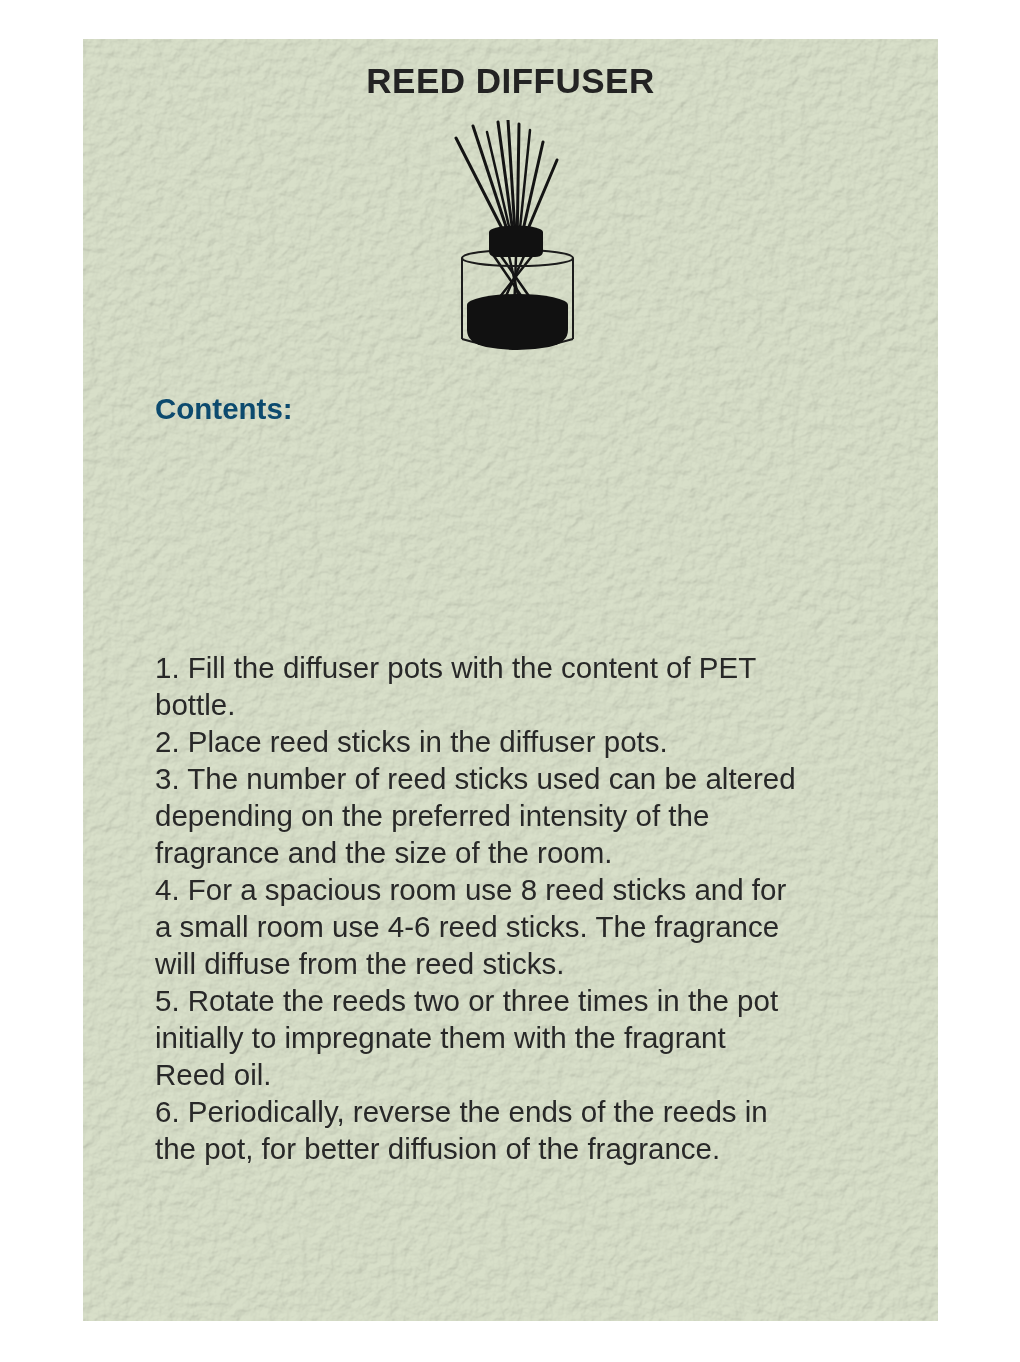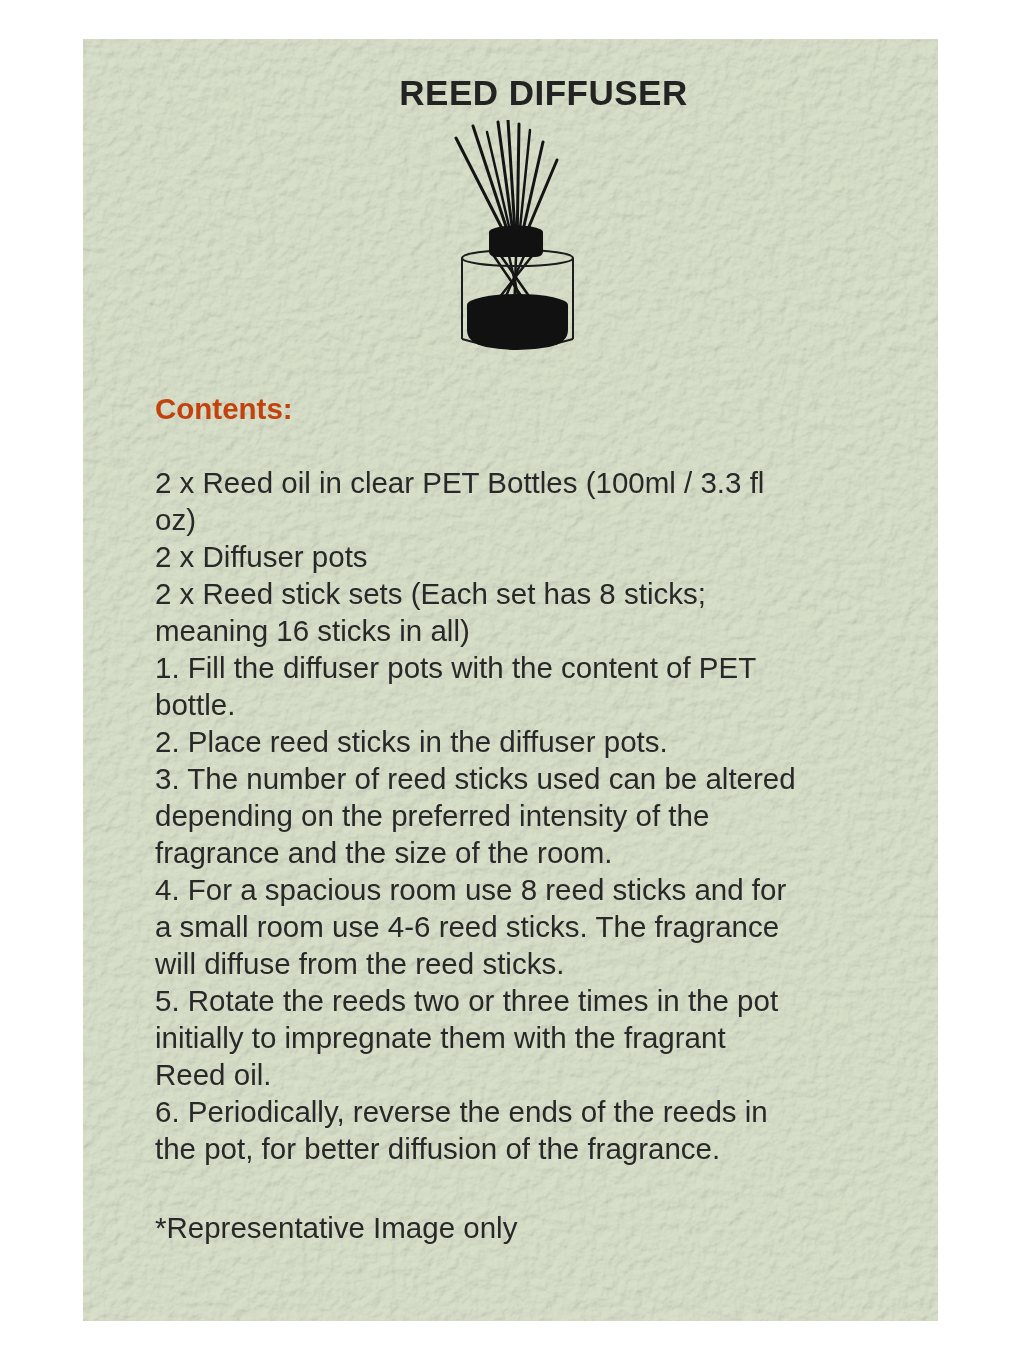--- a/index.html
+++ b/index.html
@@ -33,29 +33,28 @@
   .content-layer {
     position: absolute;
     left: 0;
     top: 0;
     width: 855px;
     height: 1282px;
   }
   .page-title {
     position: absolute;
     left: 0;
-    top: 32px;
+    top: 20px;
     width: 855px;
     text-align: center;
     font-size: 35px;
     line-height: 44px;
     font-weight: bold;
     letter-spacing: 0.5px;
     color: #232323;
-    padding-left: 33px;
   }
   .illustration {
     position: absolute;
     left: 357px;
     top: 81px;
     width: 160px;
     height: 240px;
   }
   .textblock {
     position: absolute;
@@ -64,21 +63,21 @@
     font-size: 29.5px;
     line-height: 37px;
     color: #282828;
     white-space: pre-line;
   }
   .contents-block  { top: 314px; }
   .directions-block { top: 573px; }
   .footnote-block  { top: 1170px; }
   .block-heading {
     font-weight: bold;
-    color: #c2410c;
+    color: #0c4a6e;
   }
 </style>
 </head>
 <body>
 
 <div class="panel">
 
   <svg class="texture-svg" width="855" height="1282" viewBox="0 0 855 1282" aria-hidden="true">
     <defs>
       <filter id="stucco" x="0%" y="0%" width="100%" height="100%">
@@ -134,40 +133,34 @@
       </g>
 
       <g fill="#111111">
         <ellipse cx="76" cy="112" rx="27" ry="6.5"></ellipse>
         <path d="M49,112 L49,131 Q49,137 57,137 L95,137 Q103,137 103,131 L103,112 Z"></path>
       </g>
     </svg>
 
     <div class="textblock contents-block">
       <div class="block-heading">Contents:</div>
-      <div>2 x Reed oil in clear PET Bottles (100ml / 3.3 fl
-oz)
-2 x Diffuser pots
-2 x Reed stick sets (Each set has 8 sticks;
-meaning 16 sticks in all)</div>
     </div>
 
     <div class="textblock directions-block">
       <div>1. Fill the diffuser pots with the content of PET
 bottle.
 2. Place reed sticks in the diffuser pots.
 3. The number of reed sticks used can be altered
 depending on the preferred intensity of the
 fragrance and the size of the room.
 4. For a spacious room use 8 reed sticks and for
 a small room  use 4-6 reed sticks. The fragrance
 will diffuse from the reed sticks.
 5. Rotate the reeds two or three times in the pot
 initially to impregnate them with the fragrant
 Reed  oil.
 6. Periodically, reverse the ends of the reeds in
 the pot, for better diffusion of the fragrance.</div>
     </div>
 
-    <div class="textblock footnote-block">*Representative Image only</div>
 
   </div>
 </div>
 
 </body></html>

